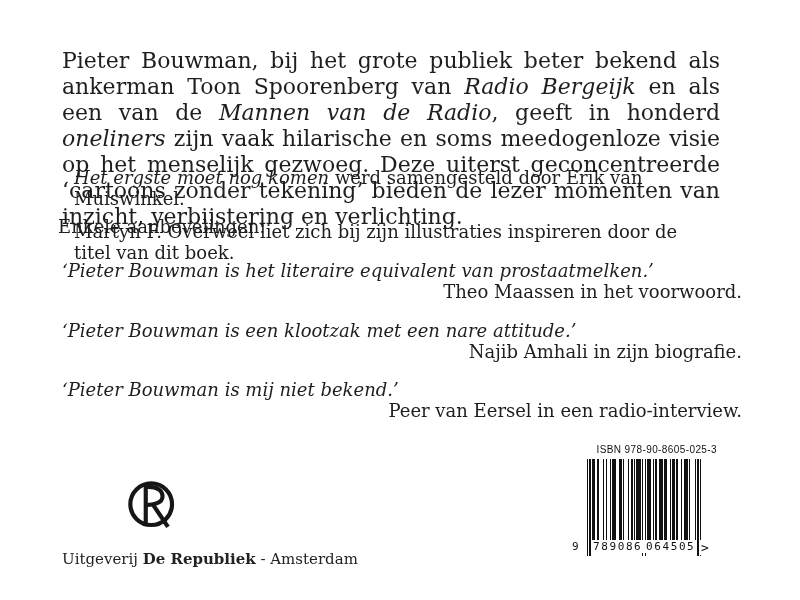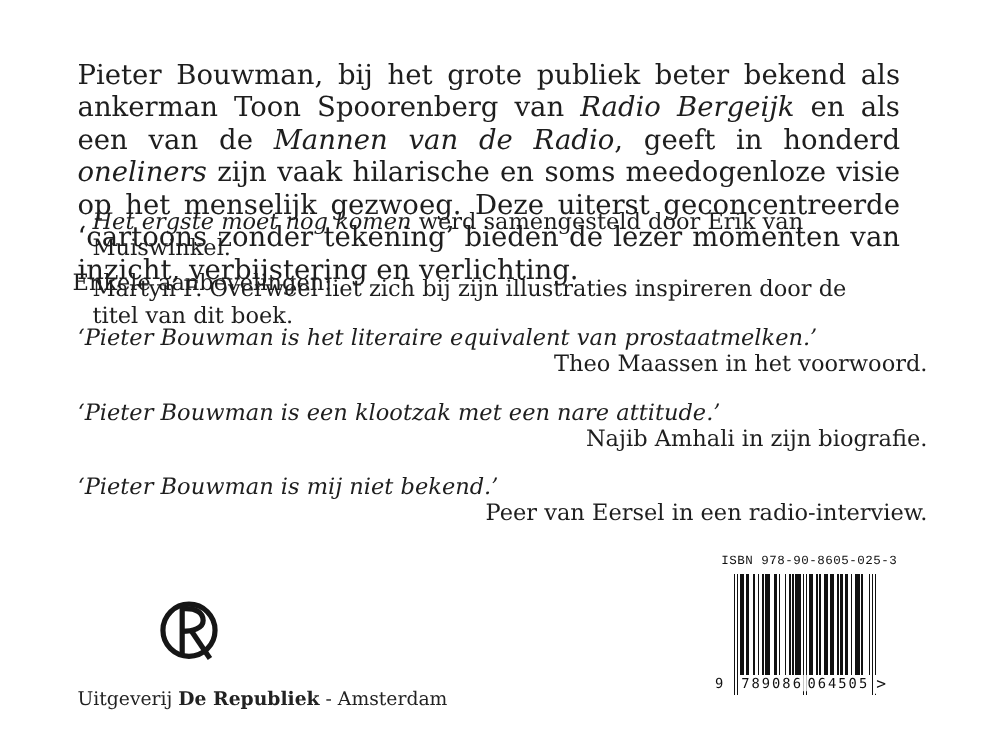--- a/index.html
+++ b/index.html
@@ -41,21 +41,21 @@
   .publisher-line{
     position:absolute;left:62px;top:536px;width:400px;
     font-size:15px;line-height:17px;color:#222222;
   }
   .publisher-line .pub-name{font-weight:bold;margin-top:33px;}
   .barcode{
     position:absolute;left:570px;top:444px;width:150px;height:116px;
   }
   .barcode-label{
     position:absolute;left:7px;top:0;width:140px;
-    font-family:Liberation Mono, monospace;
+    font-family:Liberation Sans, sans-serif;
     font-size:10px;letter-spacing:0.4px;color:#111;white-space:nowrap;text-align:right;
   }
   .barcode-bars{
     position:absolute;left:17px;top:15px;width:114px;height:97px;
   }
   .barcode-digits{
     position:absolute;left:0;top:96px;width:150px;height:16px;
     font-family:"DejaVu Sans Mono","Liberation Mono",monospace;
     font-size:11px;color:#111;
   }

